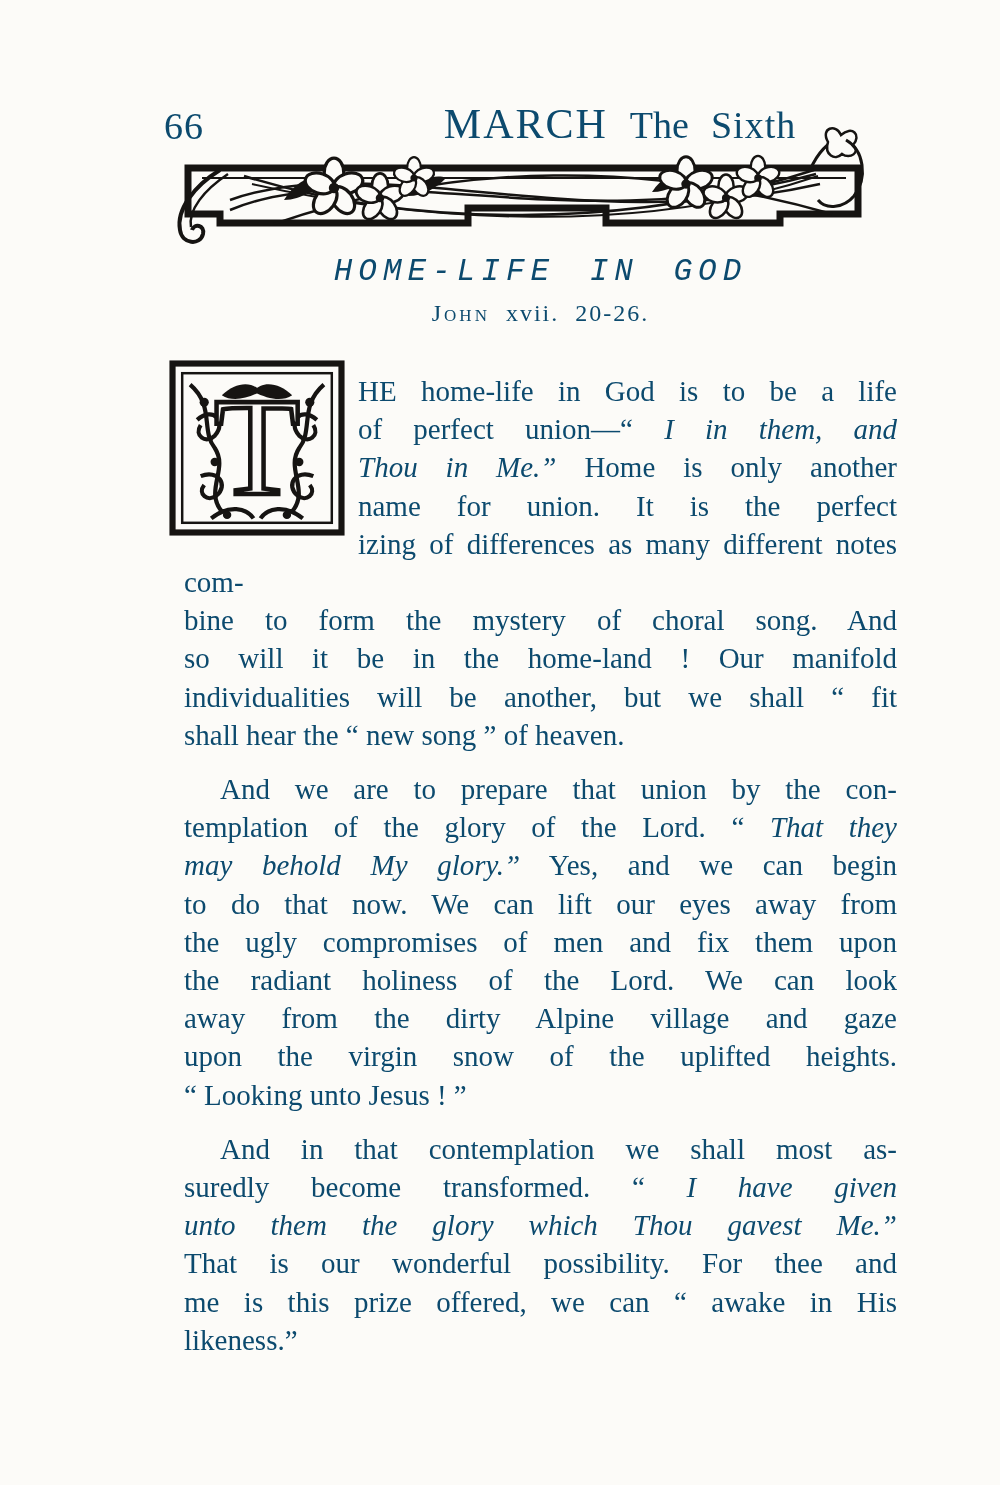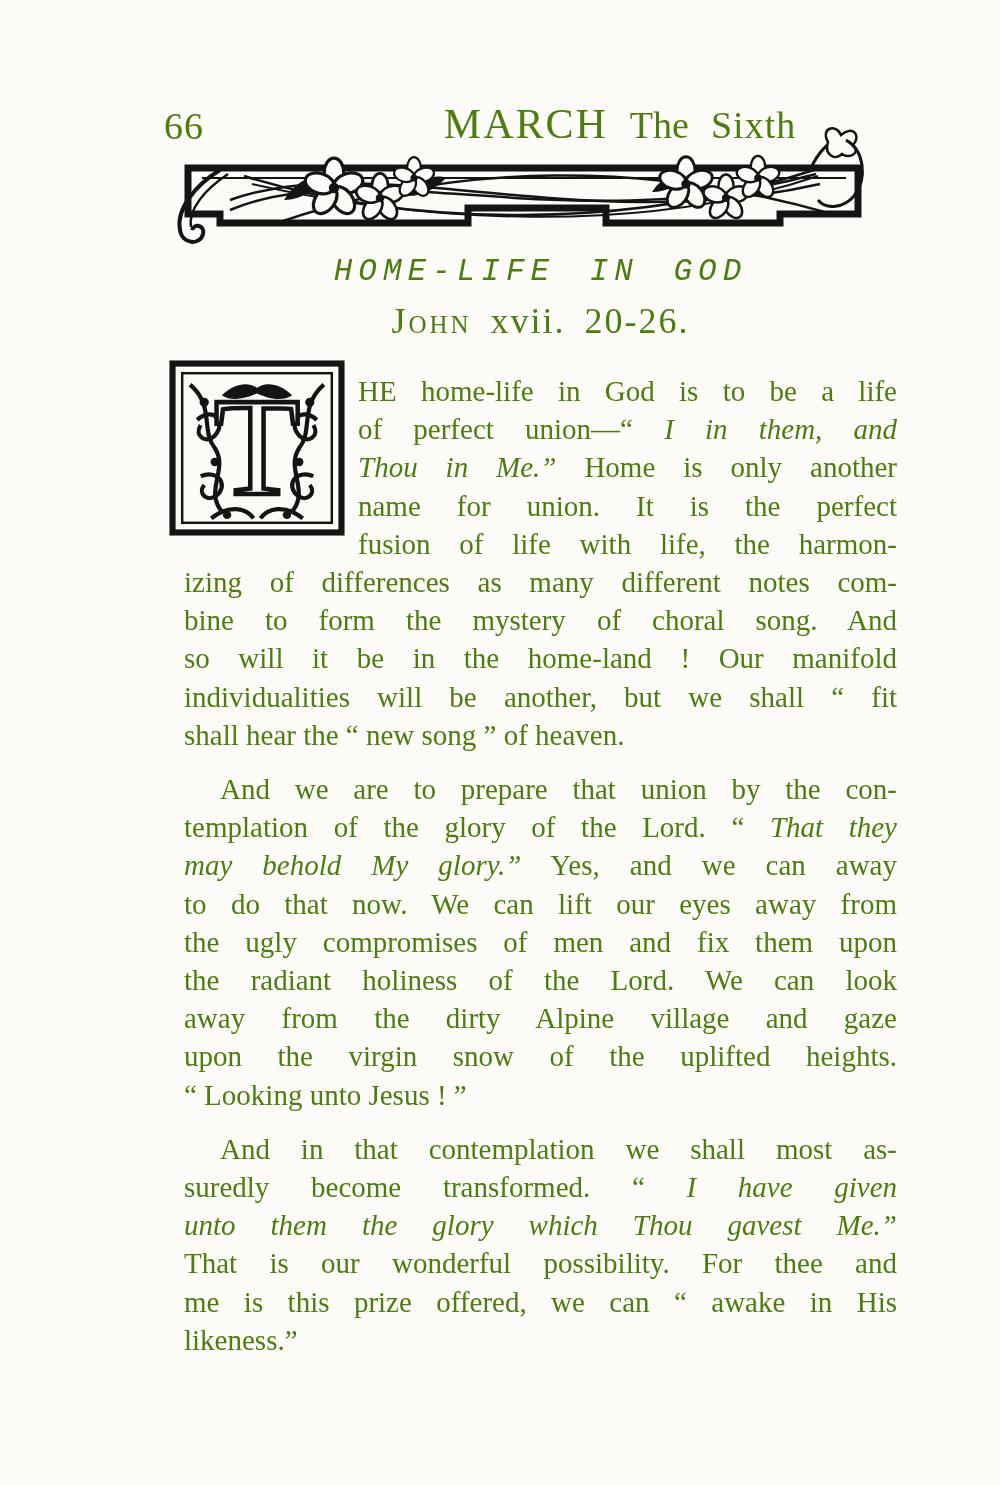--- a/index.html
+++ b/index.html
@@ -1,21 +1,21 @@
 <!DOCTYPE html>
 <html><head>
 <meta charset="utf-8">
 <style>
   html,body{margin:0;padding:0;background:#e8e6e0;}
   .page{
     position:relative;
     width:1000px;height:1485px;
     margin:0 auto;
     background:#fcfbf8;
-    color:#4d7c0f;
+    color:#0c4a6e;
     font-family:"Liberation Serif", serif;
     overflow:hidden;
   }
   
   .page-number{
     position:absolute;left:164px;top:104px;
     font-size:38px;letter-spacing:1px;
   }
   .running-head{
     position:absolute;left:400px;top:100px;width:440px;
@@ -27,21 +27,21 @@
   .running-head .day{font-size:38px;letter-spacing:1px;}
   .ornament{position:absolute;left:158px;top:126px;width:752px;height:126px;}
   
   .title{
     position:absolute;left:168px;top:254px;width:745px;
     text-align:center;font-style:italic;font-size:31px;
     letter-spacing:6px;word-spacing:10px;font-family:Liberation Mono, monospace;
   }
   .scripture{
     position:absolute;left:168px;top:300px;width:745px;
-    text-align:center;font-size:36px;letter-spacing:2px;word-spacing:8px;
+    text-align:center;font-size:24px;letter-spacing:2px;word-spacing:8px;
   }
   .scripture .book{font-variant:small-caps;letter-spacing:3px;}
   
   .body-text{
     position:absolute;left:168px;top:356px;width:745px;
     font-size:29px;line-height:38.2px;
   }
   .dropcap{
     float:left;width:178px;height:176px;
     margin:4px 12px 6px 0;
@@ -145,31 +145,30 @@
         </g>
         <text x="50" y="76" text-anchor="middle" font-family="Liberation Serif, serif" font-size="80" fill="#fcfbf8" stroke="#161412" stroke-width="2.6">T</text>
       </svg>
     </div>
 
   <div class="para">
         <div class="line"><span>HE home-life in God is to be a life</span></div>
         <div class="line"><span>of perfect union—“ </span><span class="it">I in them, and</span></div>
         <div class="line"><span class="it">Thou in Me.”</span><span> Home is only another</span></div>
         <div class="line"><span>name for union. It is the perfect</span></div>
-        <div class="line"><span>fusion of life with life, the harmon-</span></div>
         <div class="line"><span>izing of differences as many different notes com-</span></div>
         <div class="line"><span>bine to form the mystery of choral song. And</span></div>
         <div class="line"><span>so will it be in the home-land ! Our manifold</span></div>
         <div class="line"><span>individualities will be another, but we shall “ fit</span></div>
         <div class="line last"><span>shall hear the “ new song ” of heaven.</span></div>
       </div>
       <div class="para">
         <div class="line indent"><span>And we are to prepare that union by the con-</span></div>
         <div class="line"><span>templation of the glory of the Lord. “ </span><span class="it">That they</span></div>
-        <div class="line"><span class="it">may behold My glory.”</span><span> Yes, and we can away</span></div>
+        <div class="line"><span class="it">may behold My glory.”</span><span> Yes, and we can begin</span></div>
         <div class="line"><span>to do that now. We can lift our eyes away from</span></div>
         <div class="line"><span>the ugly compromises of men and fix them upon</span></div>
         <div class="line"><span>the radiant holiness of the Lord. We can look</span></div>
         <div class="line"><span>away from the dirty Alpine village and gaze</span></div>
         <div class="line"><span>upon the virgin snow of the uplifted heights.</span></div>
         <div class="line last"><span>“ Looking unto Jesus ! ”</span></div>
       </div>
       <div class="para">
         <div class="line indent"><span>And in that contemplation we shall most as-</span></div>
         <div class="line"><span>suredly become transformed. “ </span><span class="it">I have given</span></div>

